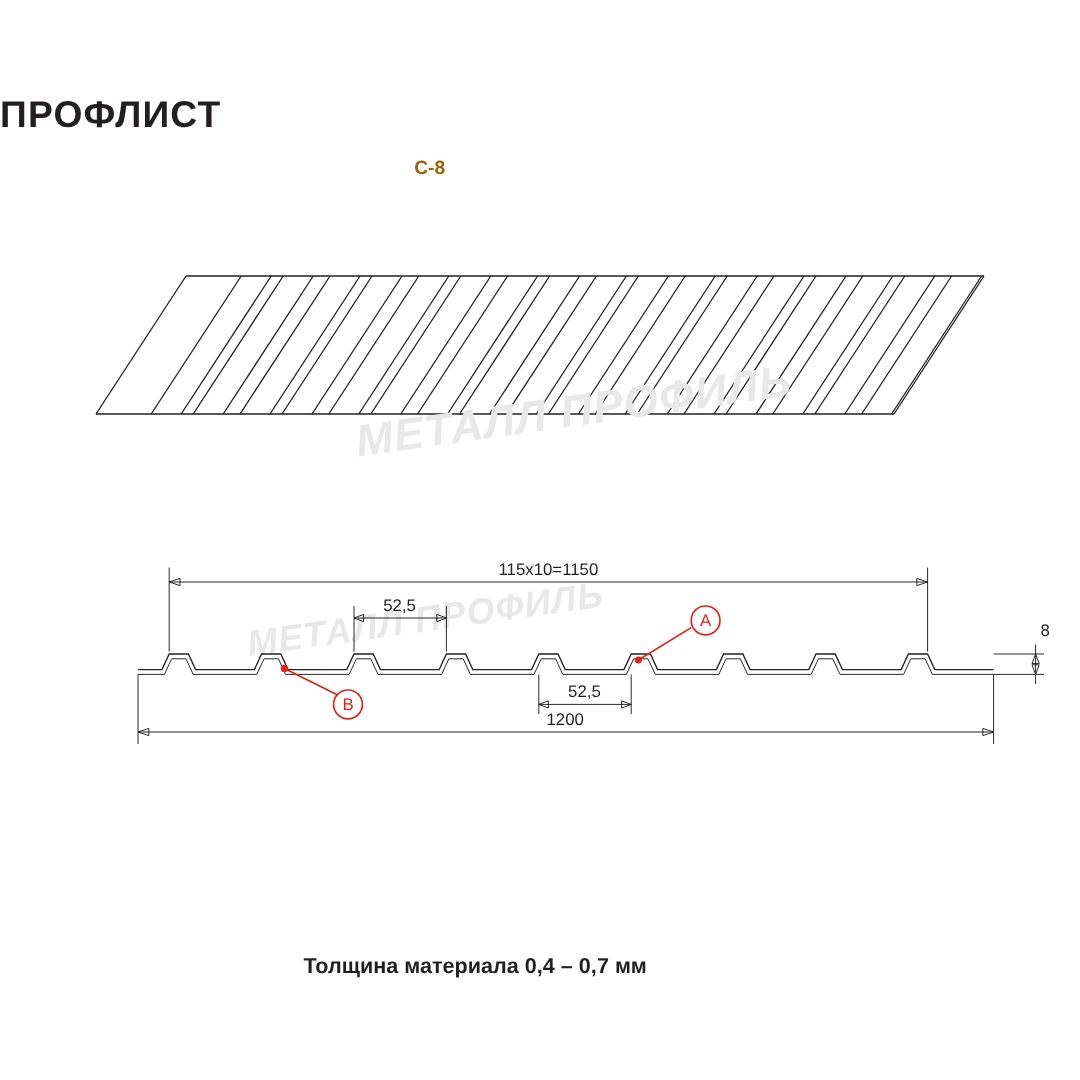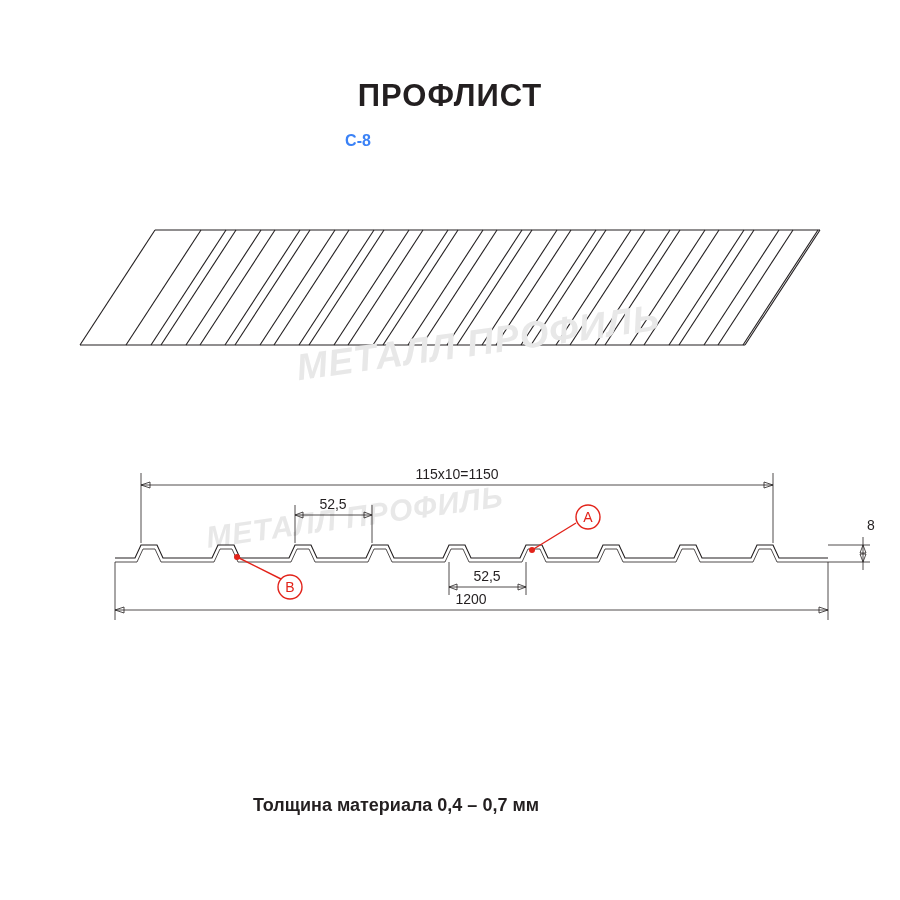--- a/index.html
+++ b/index.html
@@ -18,35 +18,35 @@
   .page {
     position: relative;
     width: 900px;
     height: 900px;
   }
   .title {
     position: absolute;
     top: 78px;
     left: 0;
     width: 900px;
-    text-align: center;
+    text-align: left;
     font-size: 31px;
     font-weight: bold;
     letter-spacing: 1px;
     color: #231f20;
   }
   .subtitle {
     position: absolute;
     top: 132px;
     left: 0;
     width: 716px;
     text-align: center;
     font-size: 16px;
     font-weight: bold;
-    color: #3b82f6;
+    color: #a16207;
   }
   .footer {
     position: absolute;
     top: 795px;
     left: 0;
     width: 792px;
     text-align: center;
     font-size: 18px;
     font-weight: bold;
     color: #231f20;

